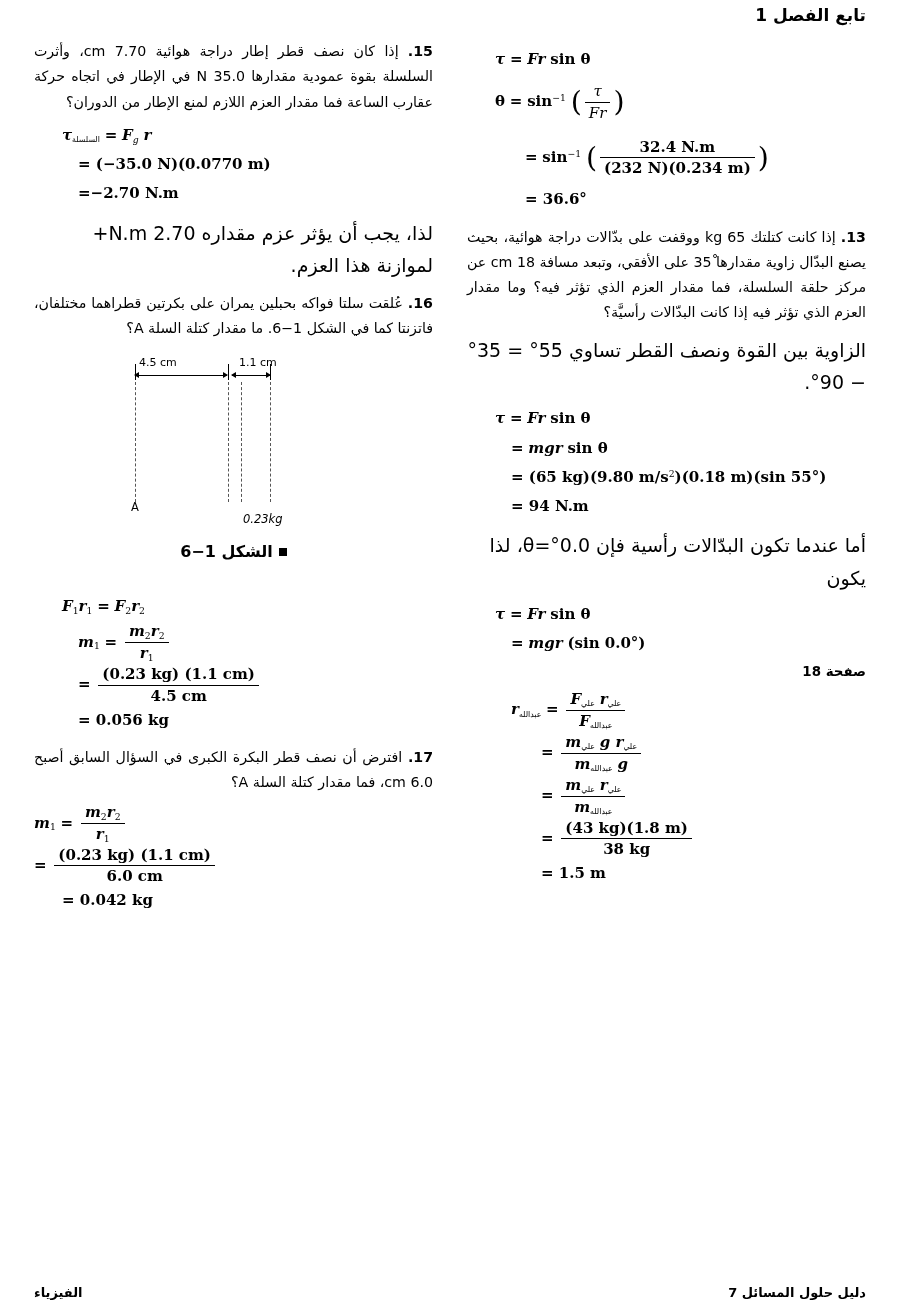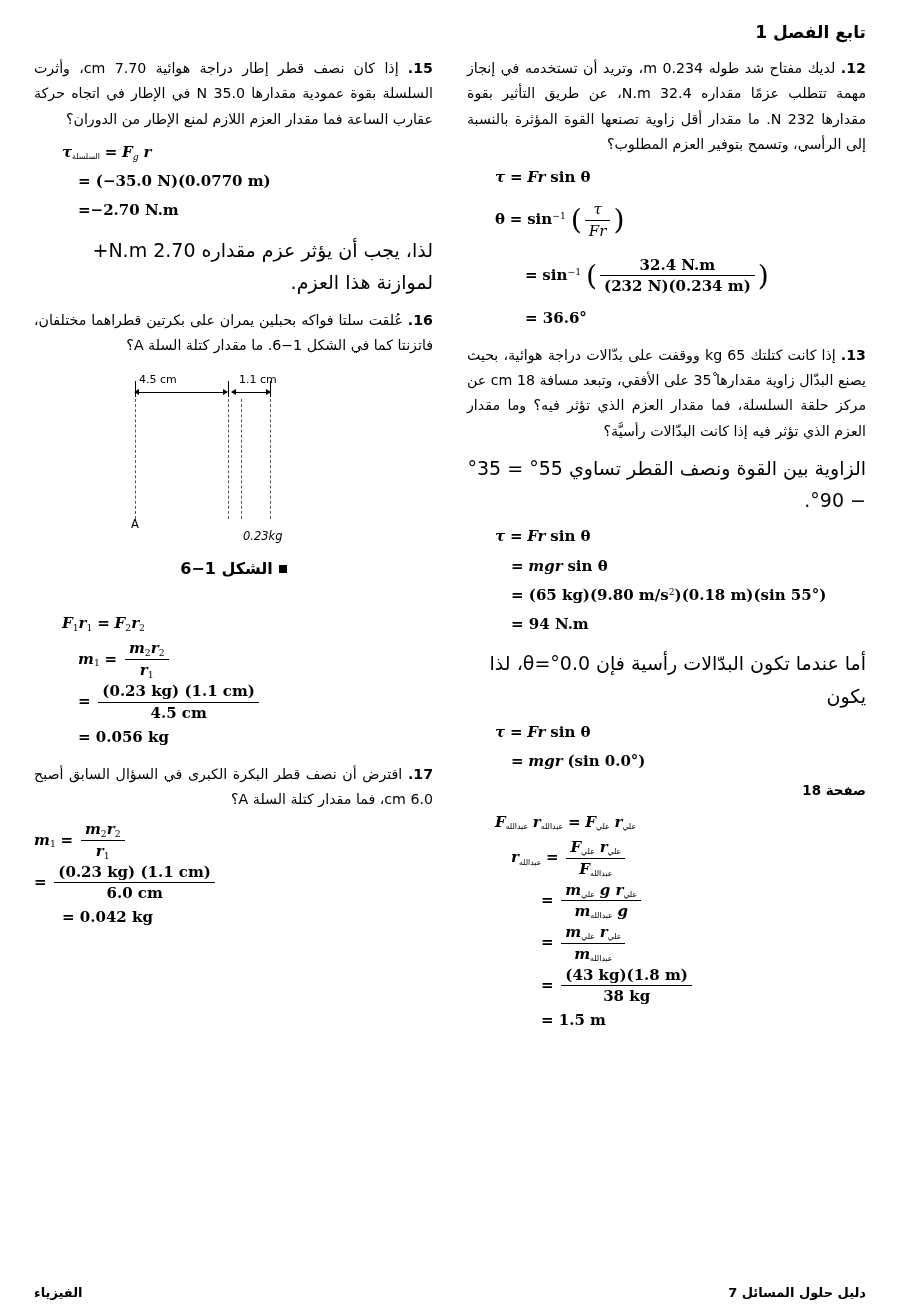--- a/index.html
+++ b/index.html
@@ -8,21 +8,21 @@
     background:#ffffff;
     font-family:"DejaVu Sans","Liberation Sans",sans-serif;
     color:#000;
     position:relative;
     overflow:hidden;
   }
   .page{
     position:relative;
     width:900px;height:1314px;
     box-sizing:border-box;
-    padding:22px 34px 16px 34px;
+    padding:5px 34px 16px 34px;
   }
   .chapter-title{
     text-align:right;
     font-size:17px;
     font-weight:bold;
     margin:0 0 14px 0;
     letter-spacing:0;
   }
   .columns{
     display:flex;
@@ -180,24 +180,20 @@
 
 <div class="page">
 
   <h1 class="chapter-title">تابع الفصل 1</h1>
 
   <div class="columns">
 
     <div class="col">
 
       <div class="prob">
-        <div class="prob-text">
-          <span class="prob-num">12.</span>
-          <span>لديك مفتاح شد طوله 0.234 m، وتريد أن تستخدمه في إنجاز مهمة تتطلب عزمًا مقداره 32.4 N.m، عن طريق التأثير بقوة مقدارها 232 N. ما مقدار أقل زاوية تصنعها القوة المؤثرة بالنسبة إلى الرأسي، وتسمح بتوفير العزم المطلوب؟</span>
-        </div>
         <div class="eq-block">
           <span class="eq ind1">
             <span class="it">τ</span> <span class="up">=</span> <span class="it">Fr</span> <span class="up">sin θ</span>
           </span>
           <span class="eq ind1">
             <span class="up"><b>θ</b></span> <span class="up">=</span> <span class="up">sin</span><span class="sup">−1</span>
             <span class="paren-big">(</span><span class="frac"><span class="num"><i>τ</i></span><span class="den"><i>Fr</i></span></span><span class="paren-big">)</span>
           </span>
           <span class="eq ind3">
             <span class="up">=</span> <span class="up">sin</span><span class="sup">−1</span>
@@ -236,24 +232,20 @@
           </span>
           <span class="eq ind2">
             <span class="up">=</span> <span class="it">mgr</span> <span class="up">(sin 0.0°)</span>
           </span>
         </div>
         <div class="page-ref">صفحة 18</div>
       </div>
 
       <div class="prob">
         <div class="eq-block">
-          <span class="eq ind1">
-            <span class="it">F</span><span class="subar">عبدالله</span> <span class="it">r</span><span class="subar">عبدالله</span>
-            <span class="up">=</span> <span class="it">F</span><span class="subar">علي</span> <span class="it">r</span><span class="subar">علي</span>
-          </span>
           <span class="eq ind2">
             <span class="it">r</span><span class="subar">عبدالله</span> <span class="up">=</span>
             <span class="frac"><span class="num"><span class="it">F</span><span class="subar">علي</span> <span class="it">r</span><span class="subar">علي</span></span><span class="den"><span class="it">F</span><span class="subar">عبدالله</span></span></span>
           </span>
           <span class="eq ind4">
             <span class="up">=</span>
             <span class="frac"><span class="num"><span class="it">m</span><span class="subar">علي</span> <span class="it">g r</span><span class="subar">علي</span></span><span class="den"><span class="it">m</span><span class="subar">عبدالله</span> <span class="it">g</span></span></span>
           </span>
           <span class="eq ind4">
             <span class="up">=</span>

